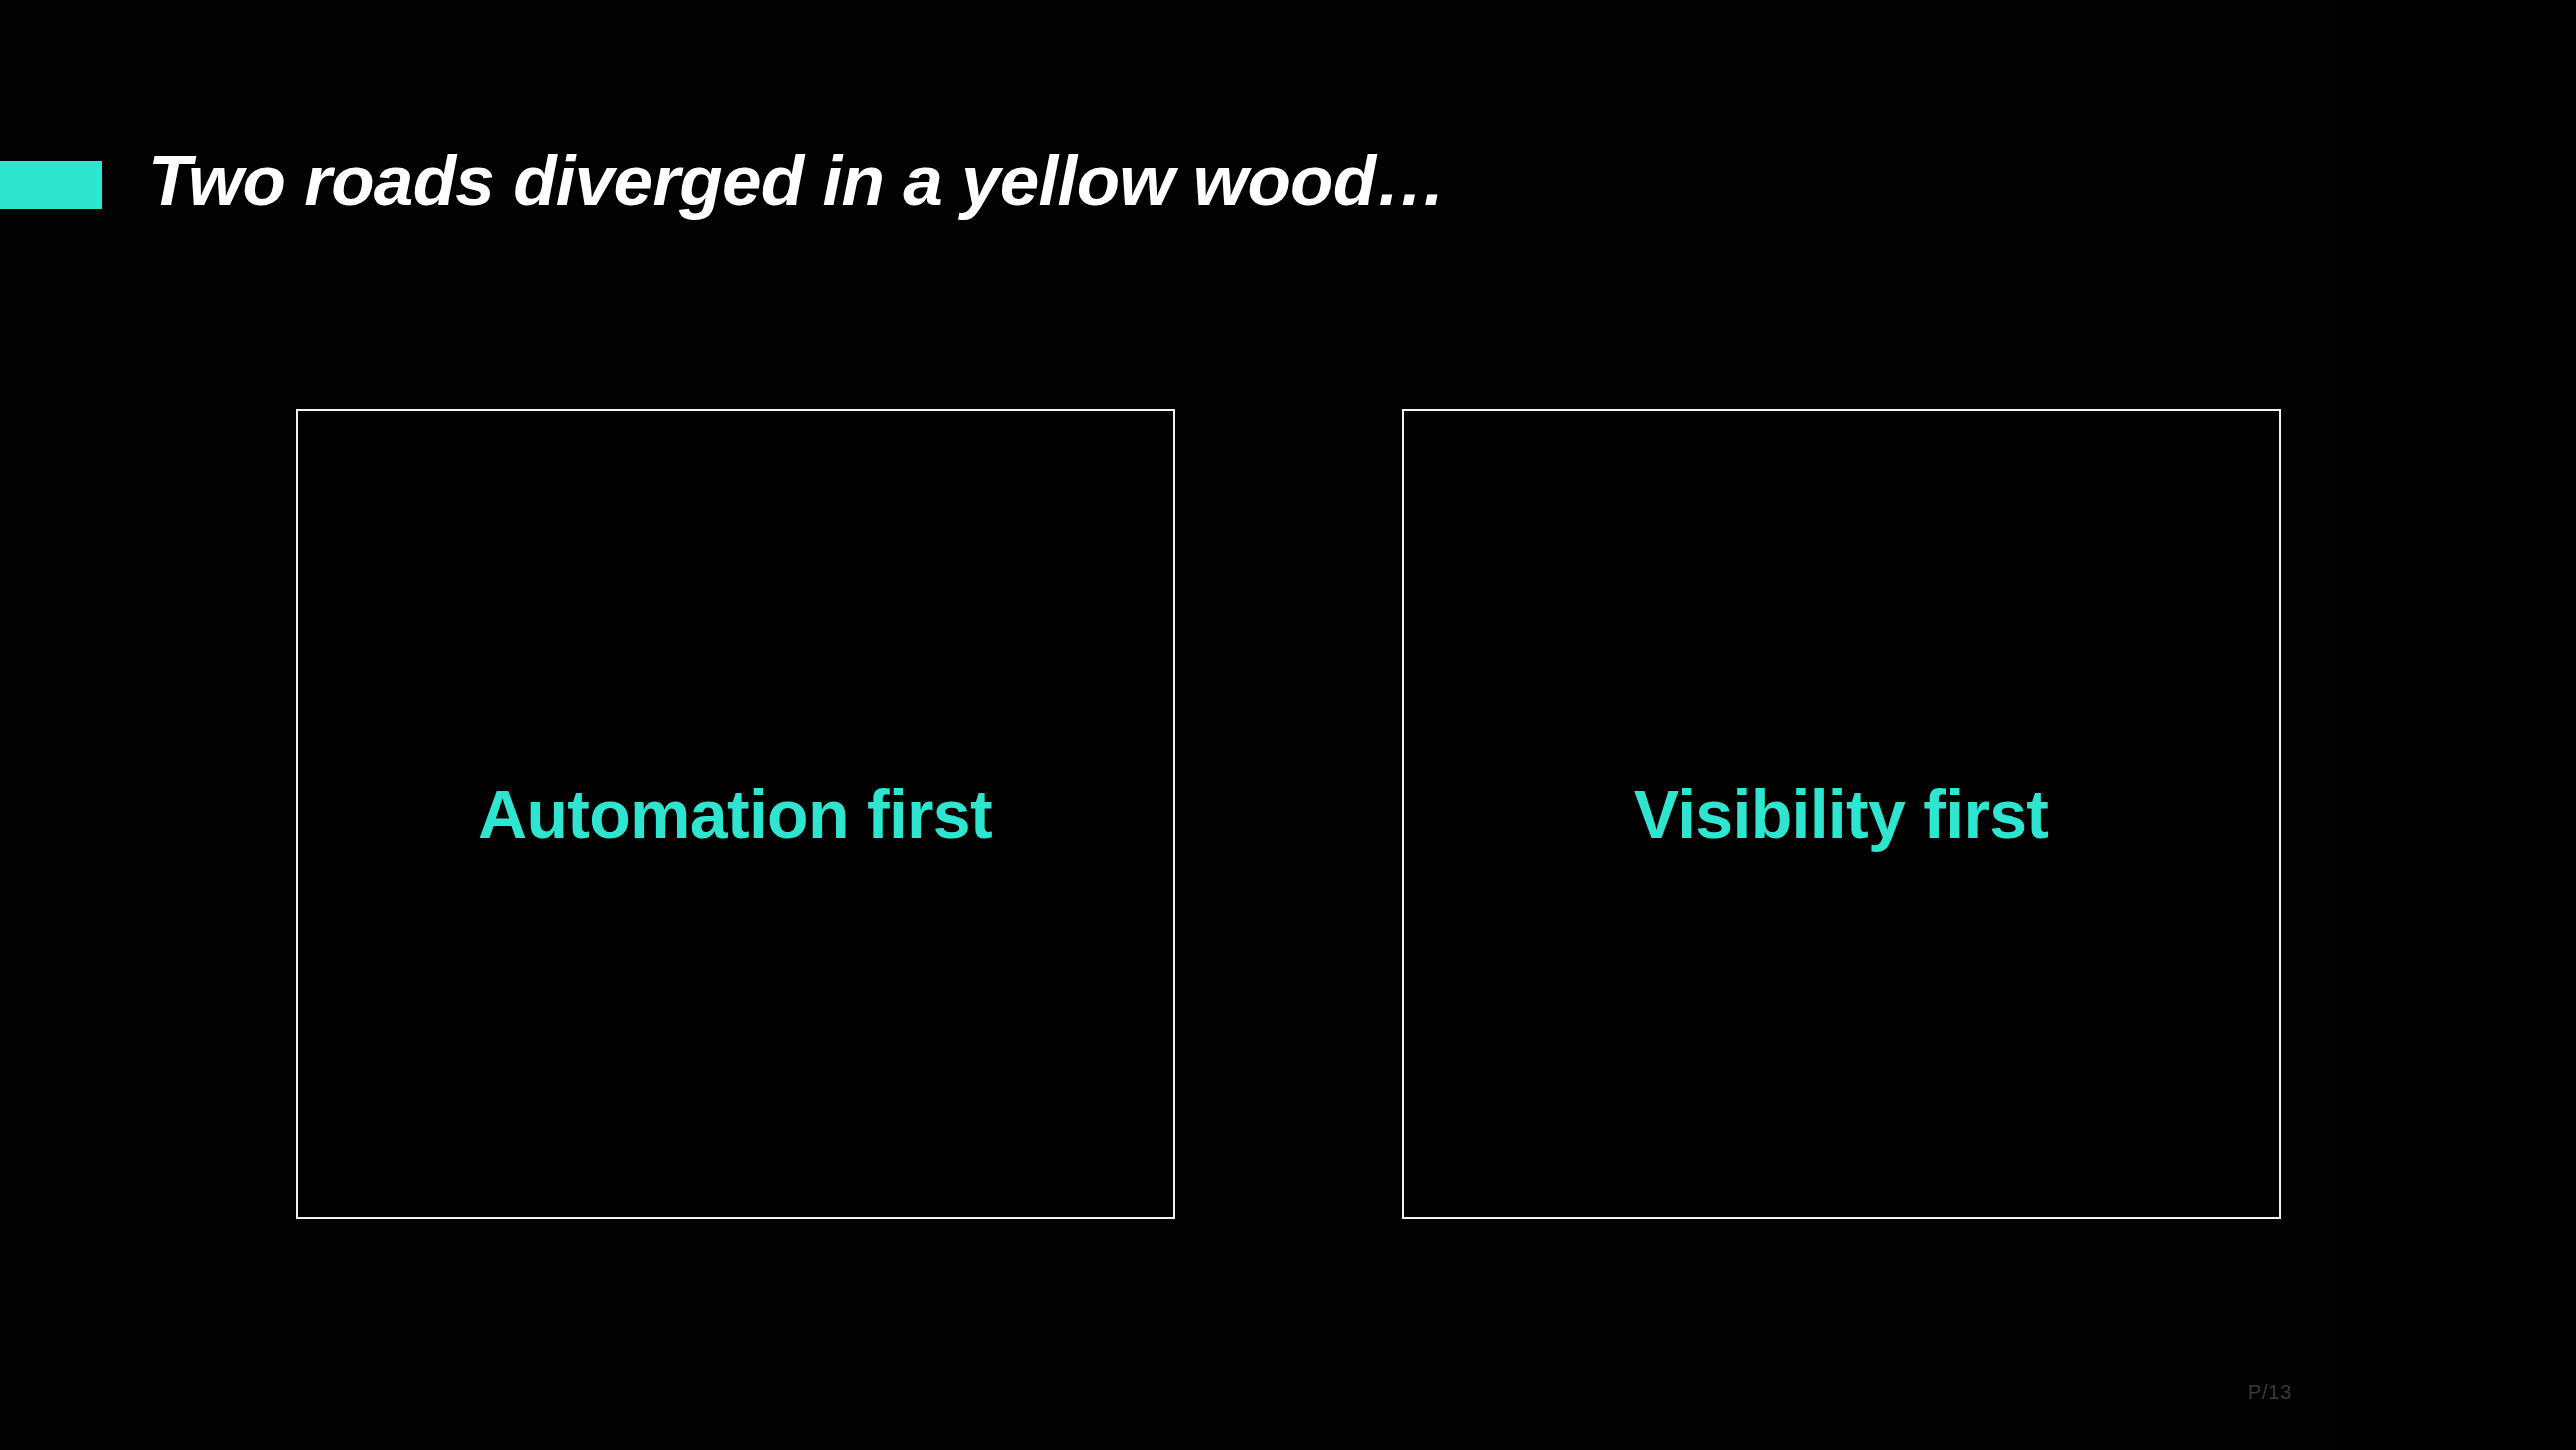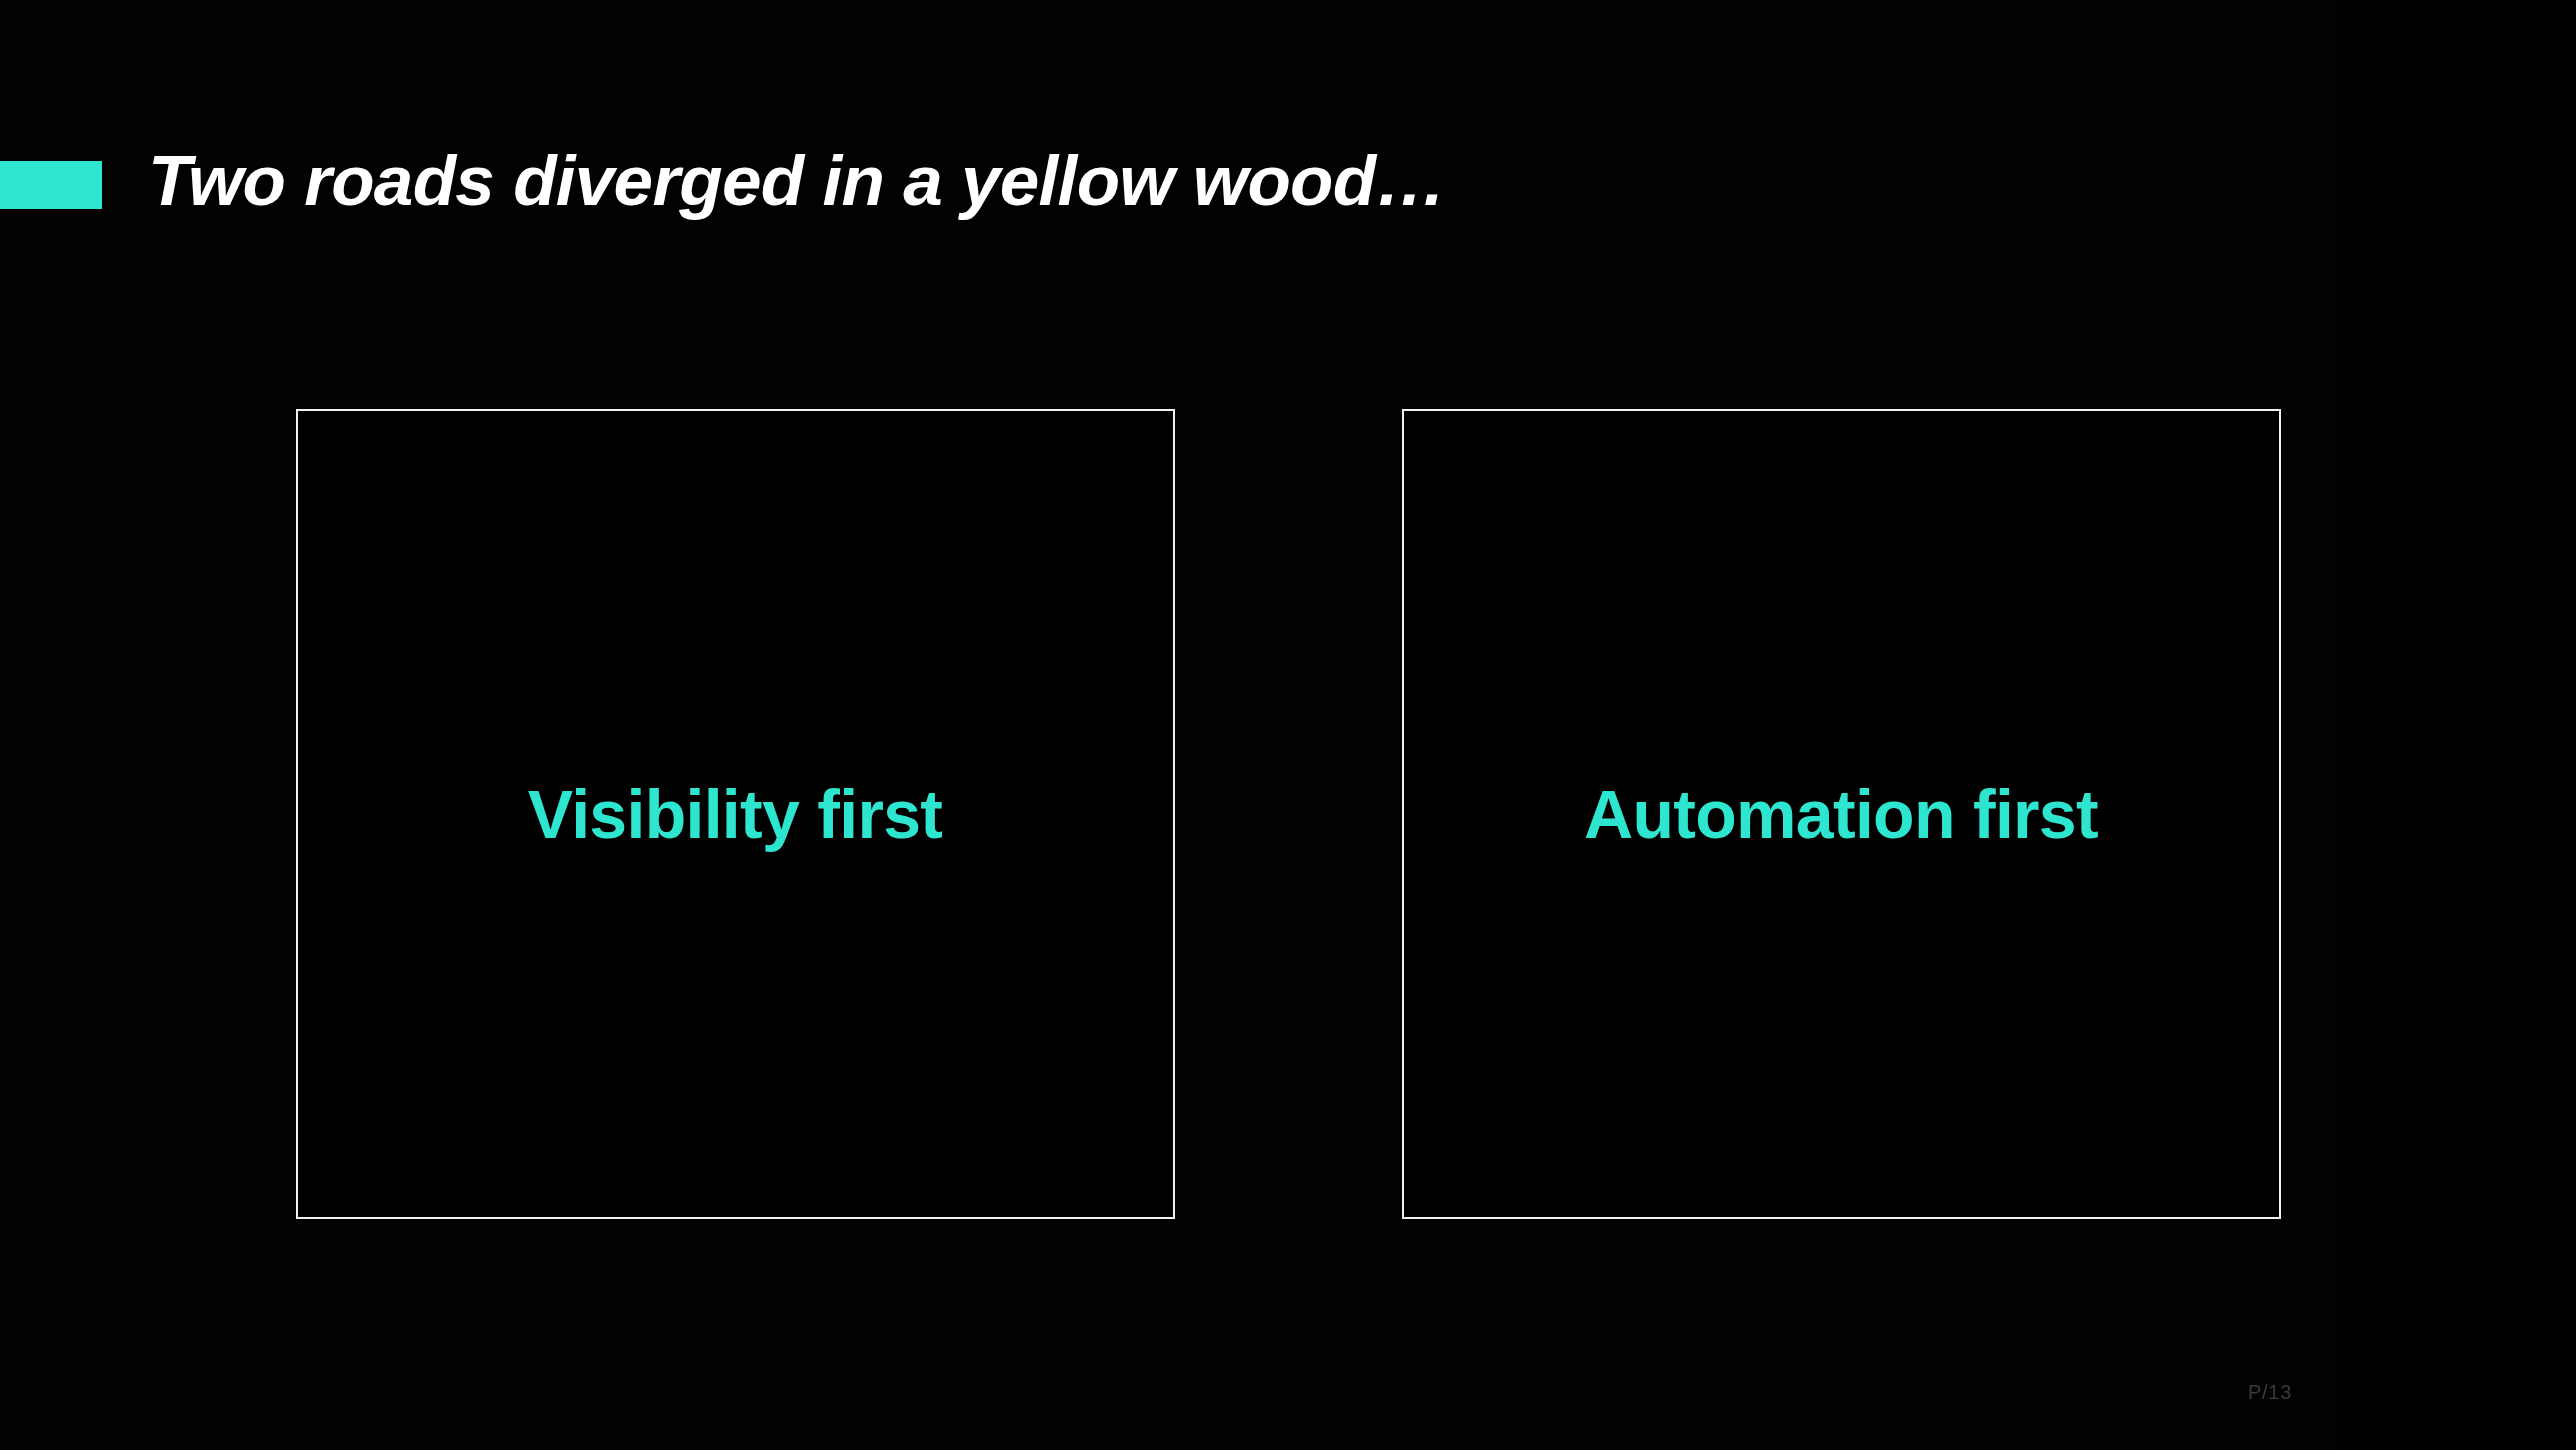--- a/index.html
+++ b/index.html
@@ -96,25 +96,25 @@
 <div class="slide">
 
   <div class="header">
     <div class="accent-bar"></div>
     <h1 class="slide-title">Two roads diverged in a yellow wood…</h1>
   </div>
 
   <div class="boxes">
 
     <div class="option-box">
-      <span class="option-label">Visibility first</span>
+      <span class="option-label">Automation first</span>
     </div>
 
     <div class="option-box">
-      <span class="option-label">Automation first</span>
+      <span class="option-label">Visibility first</span>
     </div>
 
   </div>
 
   <div class="page-number">P/13</div>
 
 </div>
 
 
 </body></html>

